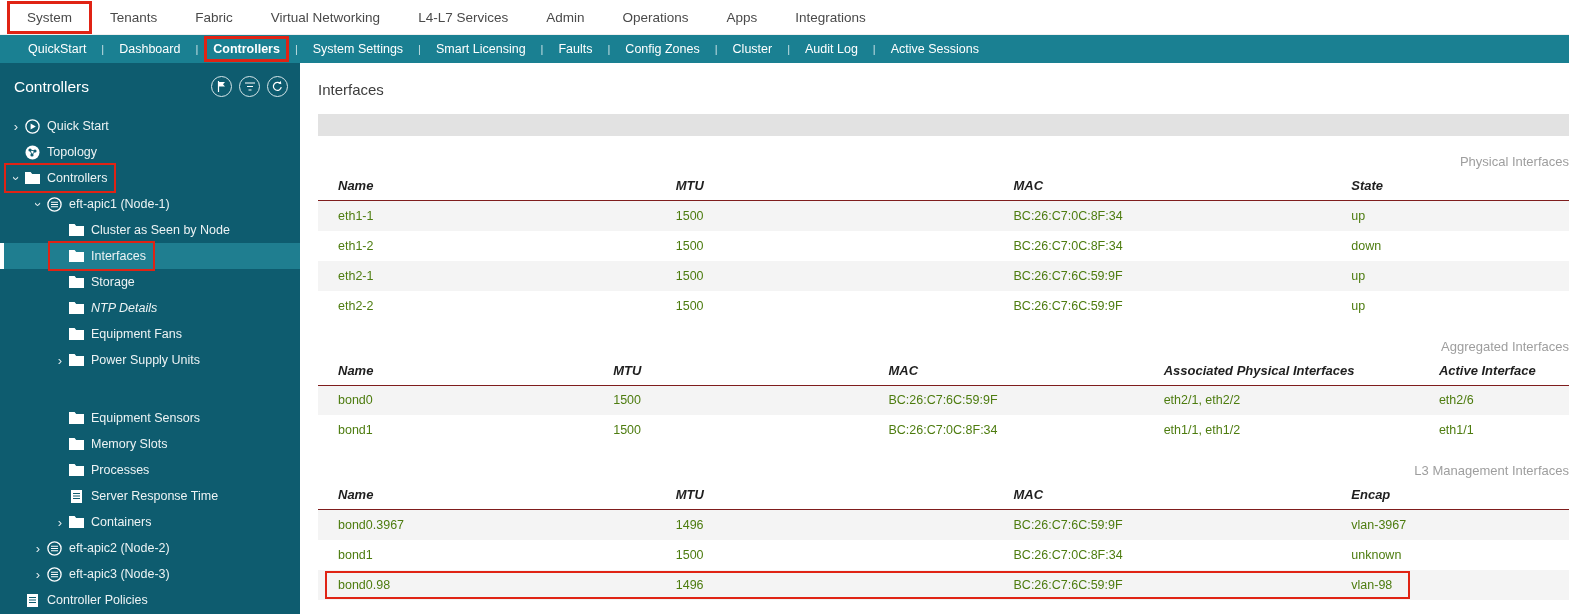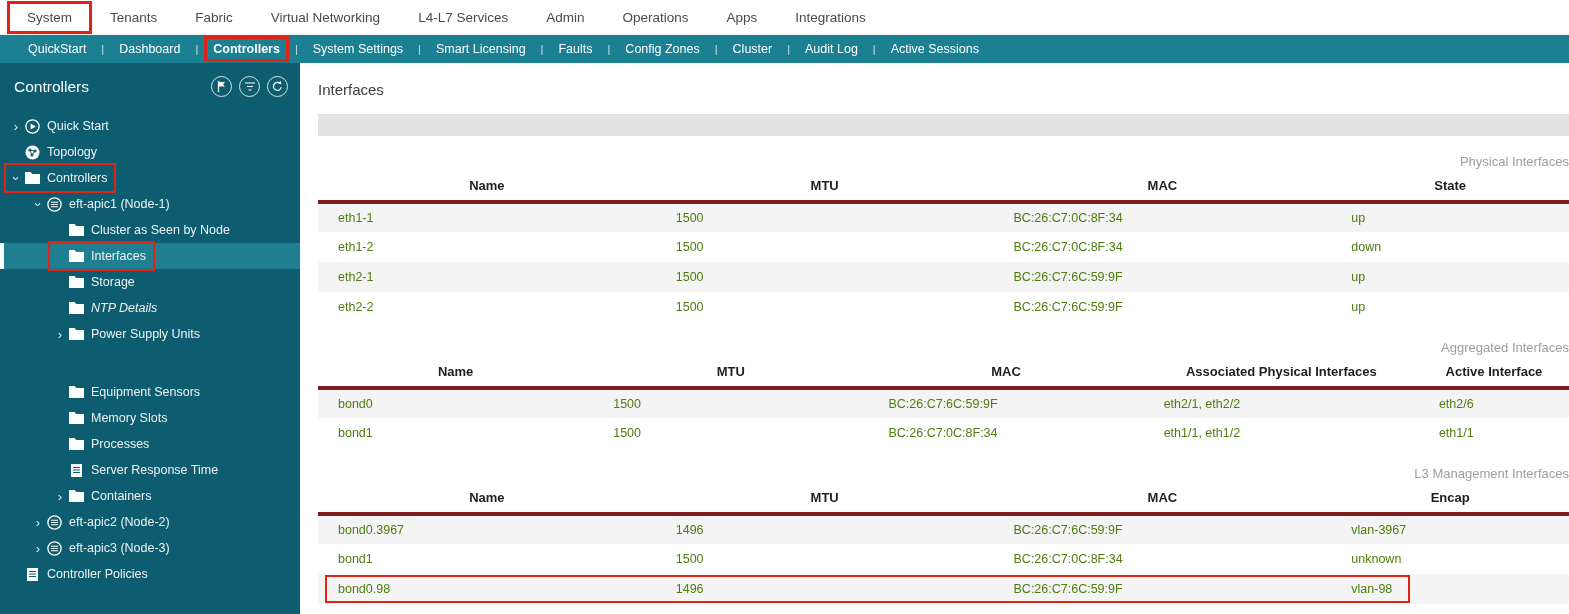--- a/index.html
+++ b/index.html
@@ -43,21 +43,21 @@
   .tree-icon{width:16px;display:inline-flex;justify-content:center;align-items:center;margin-right:7px;}
   .tree-label{line-height:1;}
 
   
   .main{flex:1;padding:18px 0 0 18px;background:#fff;overflow:hidden;}
   .main-title{font-size:15px;color:#3d3d3d;}
   .toolbar-strip{height:22px;background:#e2e2e2;margin-top:16px;}
   .section{margin-top:18px;}
   .section-title{color:#9e9e9e;font-size:13px;margin-bottom:2px;text-align:right;}
   table.data-table{width:100%;border-collapse:collapse;table-layout:fixed;}
-  .data-table th{text-align:center;font-size:13px;color:#1f1f1f;font-weight:bold;padding:7px 20px;border-bottom:4px solid #7f1d1d;white-space:nowrap;}
+  .data-table th{text-align:left;font-size:13px;color:#1f1f1f;font-weight:bold;padding:7px 20px;border-bottom:1px solid #7f1d1d;white-space:nowrap;font-style:italic;}
   .data-table td{font-size:12.5px;color:#4d7c0f;padding:0 20px;height:30px;white-space:nowrap;position:relative;}
   .data-table tbody tr:nth-child(odd){background:#f4f4f4;}
   .row-anno{position:absolute;left:7px;top:1px;bottom:1px;width:1085px;border:2px solid var(--annotation-red);pointer-events:none;}
 </style>
 </head>
 <body>
 
 <div class="topnav">
   <div style="display:flex;align-items:center;">
       <div class="topnav-item red-outline">System</div>
@@ -207,20 +207,31 @@
         </div>
         <div class="tree-item" style="padding-left: 52px; font-style: italic;">
           <span class="tree-inner">
             <span class="expander"></span>
             <span class="tree-icon">
               <svg width="15" height="12" viewBox="0 0 15 12">
                 <path d="M0 0 h5.6 l1.6 2 H15 v10 H0 Z" fill="#ffffff"></path>
               </svg>
             </span>
             <span class="tree-label">NTP Details</span>
+          </span>
+        </div>
+        <div class="tree-item" style="padding-left: 52px;">
+          <span class="tree-inner">
+            <span class="expander"></span>
+            <span class="tree-icon">
+              <svg width="15" height="12" viewBox="0 0 15 12">
+                <path d="M0 0 h5.6 l1.6 2 H15 v10 H0 Z" fill="#ffffff"></path>
+              </svg>
+            </span>
+            <span class="tree-label">Equipment Fans</span>
           </span>
         </div>
         <div class="tree-item" style="padding-left: 52px;">
           <span class="tree-inner">
             <span class="expander">›</span>
             <span class="tree-icon">
               <svg width="15" height="12" viewBox="0 0 15 12">
                 <path d="M0 0 h5.6 l1.6 2 H15 v10 H0 Z" fill="#ffffff"></path>
               </svg>
             </span>

